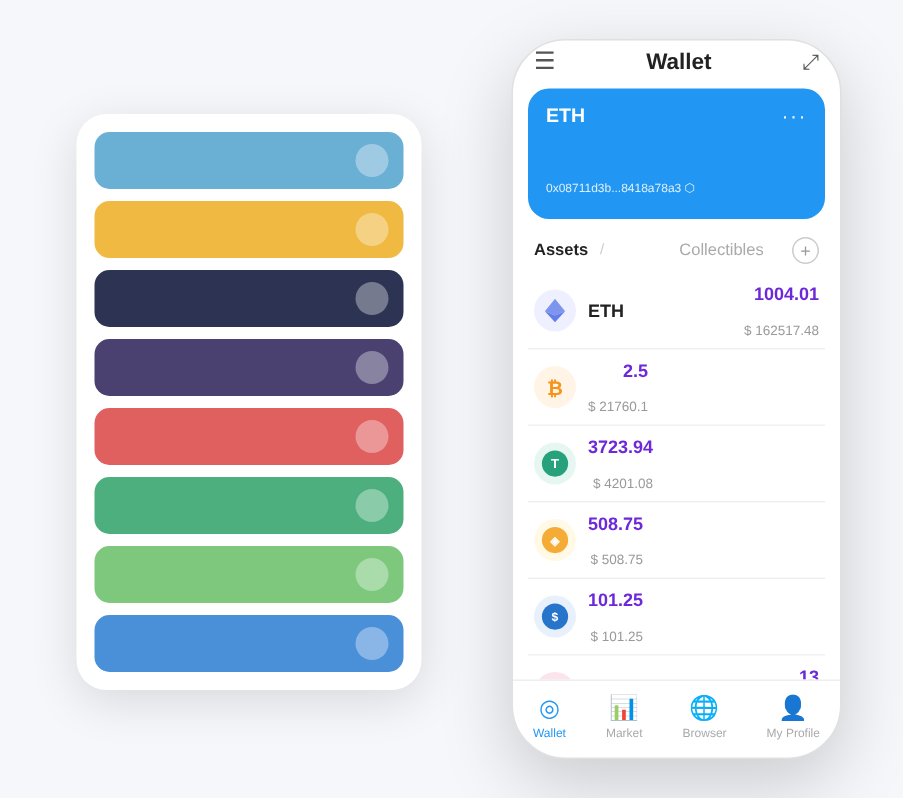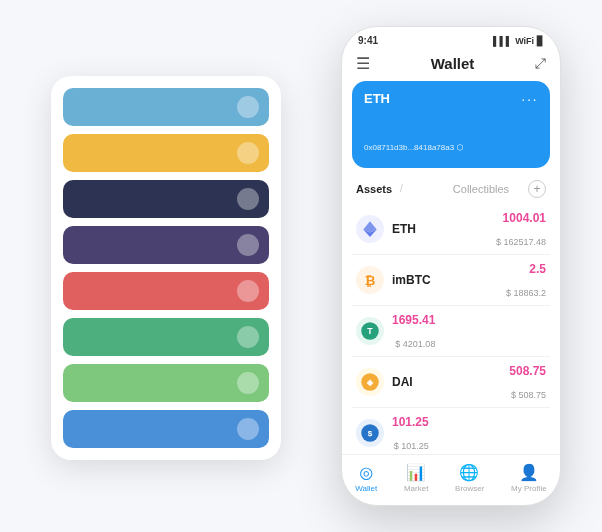--- a/index.html
+++ b/index.html
@@ -204,21 +204,21 @@
       font-weight: 600;
       color: #222;
       flex: 1;
     }
     .asset-values {
       text-align: right;
     }
     .asset-amount {
       font-size: 12px;
       font-weight: 600;
-      color: #ec4899;
+      color: #6d28d9;
     }
     .asset-usd {
       font-size: 9px;
       color: #999;
       margin-top: 12px;
     }
 
     
     .bottom-nav {
       display: flex;
@@ -276,28 +276,20 @@
     <div class="card-item" style="background:#7dc87d;">
         <div class="dot"></div>
       </div>
     <div class="card-item" style="background:#4a90d9;">
         <div class="dot"></div>
       </div>
   </div>
 
   <div class="phone">
 
-    <div class="status-bar">
-      <span>9:41</span>
-      <div class="status-icons">
-        <span>▌▌▌</span>
-        <span>WiFi</span>
-        <span>▊</span>
-      </div>
-    </div>
 
     <div class="phone-header">
       <span class="header-icon">☰</span>
       <span class="header-title">Wallet</span>
       <span class="header-expand">⤢</span>
     </div>
 
     <div class="eth-card">
       <div class="eth-card-more">···</div>
       <div class="eth-card-title">ETH</div>
@@ -326,48 +318,46 @@
         </div>
         <span class="asset-name">ETH</span>
         <div class="asset-values">
           <div class="asset-amount">1004.01</div>
           <div class="asset-usd">$ 162517.48</div>
         </div>
       </div>
 
       <div class="asset-item">
         <div class="asset-icon" style="background:#fff4e6; color:#f7931a; font-weight:700; font-size:13px;">₿</div>
-        <span class="asset-name">imBTC</span>
         <div class="asset-values">
           <div class="asset-amount">2.5</div>
-          <div class="asset-usd">$ 18863.2</div>
+          <div class="asset-usd">$ 21760.1</div>
         </div>
       </div>
 
       <div class="asset-item">
         <div class="asset-icon" style="background:#e6f7f2;">
           <svg width="20" height="20" viewBox="0 0 32 32">
               <circle cx="16" cy="16" r="14" fill="#26a17b"></circle>
               <text x="16" y="21" text-anchor="middle" fill="white" font-size="14" font-weight="bold">T</text>
             </svg>
         </div>
         <div class="asset-values">
-          <div class="asset-amount">1695.41</div>
+          <div class="asset-amount">3723.94</div>
           <div class="asset-usd">$ 4201.08</div>
         </div>
       </div>
 
       <div class="asset-item">
         <div class="asset-icon" style="background:#fff9e6;">
           <svg width="20" height="20" viewBox="0 0 32 32">
               <circle cx="16" cy="16" r="14" fill="#f5ac37"></circle>
               <text x="16" y="21" text-anchor="middle" fill="white" font-size="13" font-weight="bold">◈</text>
             </svg>
         </div>
-        <span class="asset-name">DAI</span>
         <div class="asset-values">
           <div class="asset-amount">508.75</div>
           <div class="asset-usd">$ 508.75</div>
         </div>
       </div>
 
       <div class="asset-item">
         <div class="asset-icon" style="background:#e8f0fb;">
           <svg width="20" height="20" viewBox="0 0 32 32">
               <circle cx="16" cy="16" r="14" fill="#2775ca"></circle>

